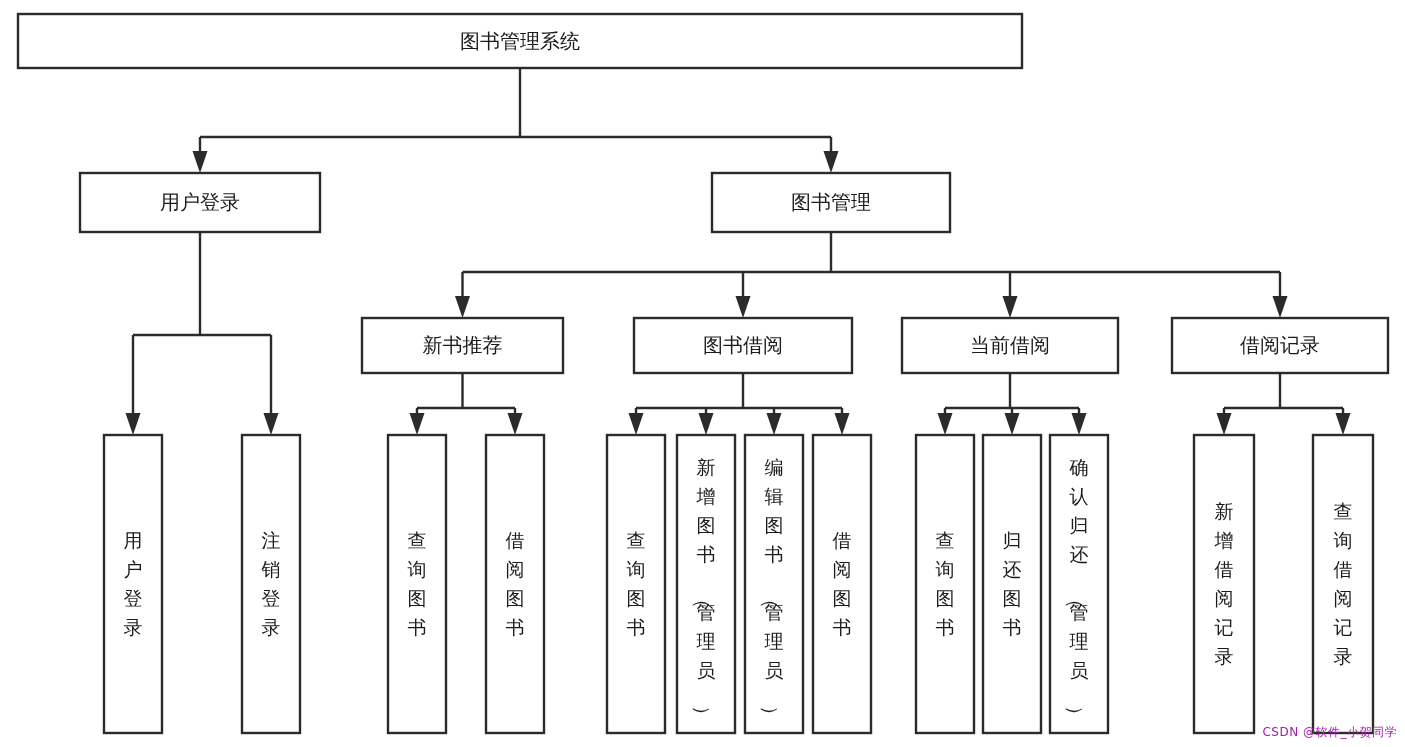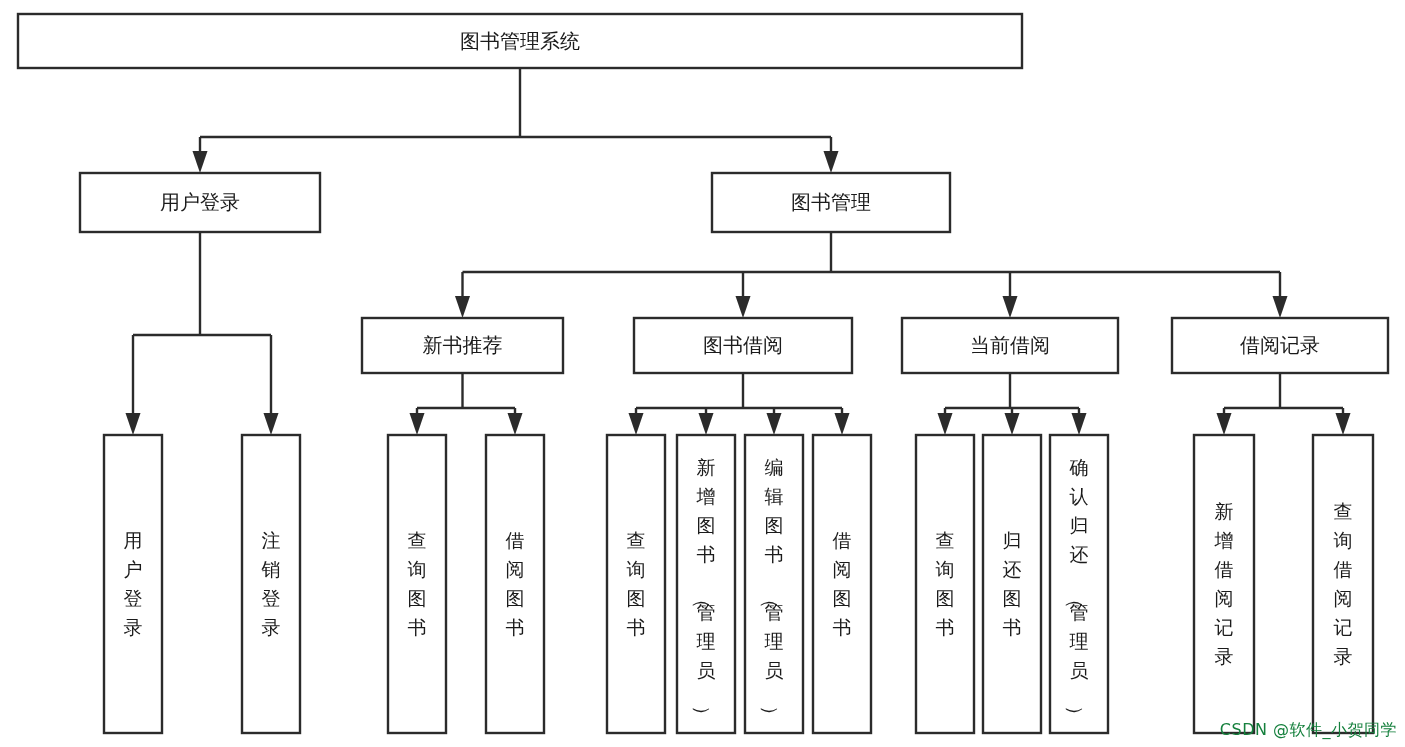--- a/index.html
+++ b/index.html
@@ -51,22 +51,22 @@
     dominant-baseline: middle;
   }
   .node-label.vertical {
     font-size: 19px;
   }
   .watermark-text {
     position: absolute;
     right: 8px;
     bottom: 6px;
     font-family: "DejaVu Sans", "Liberation Sans", sans-serif;
-    font-size: 16px;
-    color: #15803d;
+    font-size: 12px;
+    color: #a21caf;
     white-space: nowrap;
     letter-spacing: 0.5px;
   }
 </style>
 </head>
 <body>
 
 <div id="diagram-root">
   <svg class="diagram-canvas" viewBox="0 0 1405 747">
     <g id="edge-layer">

